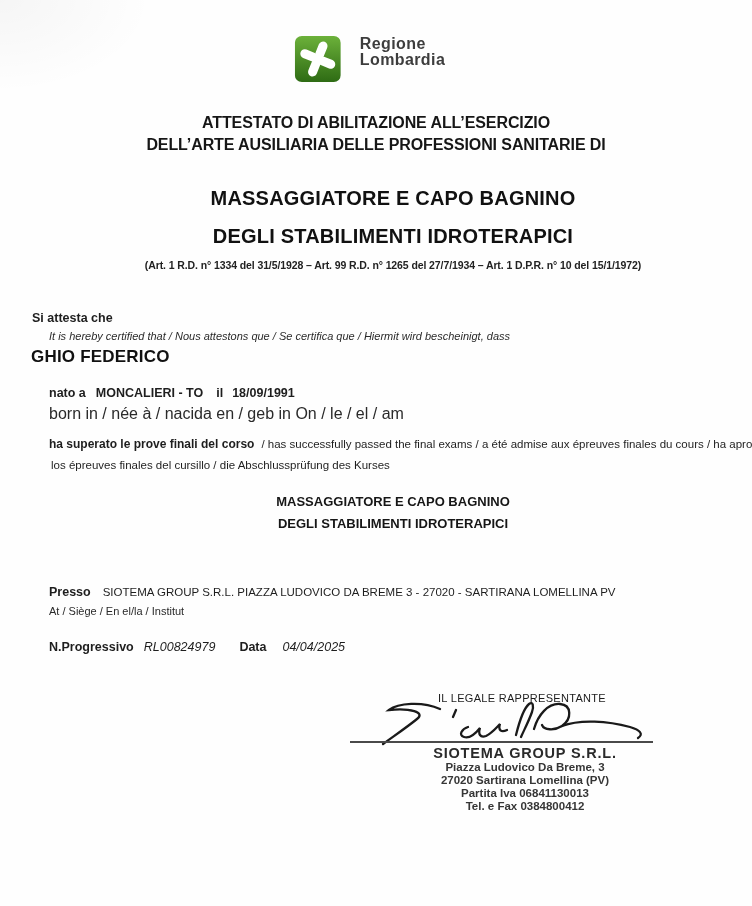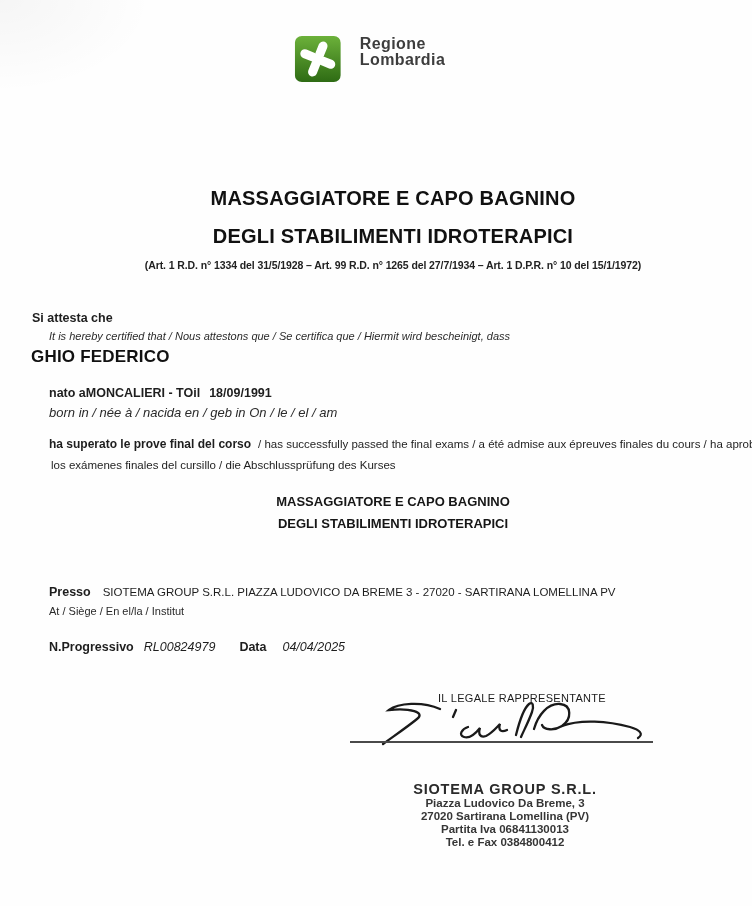--- a/index.html
+++ b/index.html
@@ -39,45 +39,45 @@
   .title1{top:187px;font-size:20px;font-weight:700;color:#111;letter-spacing:0.2px;}
   .title2{top:225px;font-size:20px;font-weight:700;color:#111;letter-spacing:0.2px;}
   .law{top:259px;font-size:10.5px;font-weight:700;color:#222;letter-spacing:-0.1px;}
 
   
   .lbl-bold{font-weight:700;}
   .si-attesta{top:311px;left:32px;font-size:12.5px;font-weight:700;}
   .it1{top:330px;left:32px;font-size:11px;font-style:italic;color:#2a2a2a;}
   .holder-name{top:347px;left:31px;font-size:17px;font-weight:700;color:#111;letter-spacing:0.2px;}
   .nato{top:386px;left:32px;font-size:12.5px;font-weight:700;}
-  .nato .v1{}
-  .nato .v2{}
+  .nato .v1{margin-left:10px;}
+  .nato .v2{margin-left:13px;}
   .nato .v3{margin-left:9px;margin-top:48px;}
-  .born{top:405px;left:32px;font-size:13px;font-style:italic;color:#2a2a2a;}
+  .born{top:405px;left:32px;font-size:16px;color:#2a2a2a;}
   .exam1{top:437px;left:32px;font-size:11.5px;}
   .exam1 .lbl-bold{font-size:12px;}
   .exam1 .rest{margin-left:7px;}
   .exam2{top:459px;left:34px;font-size:11.5px;}
   .course1{top:494px;font-size:13px;font-weight:700;color:#161616;}
   .course2{top:516px;font-size:13px;font-weight:700;color:#161616;}
   .autorizzato{top:548px;font-size:13px;font-weight:700;color:#161616;letter-spacing:-0.1px;}
   .presso{top:585px;left:32px;font-size:12.5px;}
   .presso .val{font-size:11.5px;margin-left:12px;font-weight:400;}
   .atsiege{top:605px;left:32px;font-size:11px;color:#2a2a2a;}
   .nprog{top:640px;left:32px;font-size:12.5px;}
   .nprog .v{font-weight:400;font-style:italic;}
   .nprog .num{margin-left:10px;}
   .nprog .dlbl{margin-left:24px;}
   .nprog .dval{margin-left:16px;}
 
   
   .legal-rep{top:692px;left:421px;font-size:11px;letter-spacing:0.3px;color:#1c1c1c;}
   .sig-svg{top:697px;left:376px;}
   .sig-line{top:741px;left:350px;width:303px;height:2px;background:#4a4a4a;}
-  .stamp{top:745px;left:381px;width:248px;text-align:center;color:#2e2e2e;margin-top:36px;}
+  .stamp{top:745px;left:401px;width:248px;text-align:center;color:#2e2e2e;}
   .stamp-company{font-size:14.5px;font-weight:700;letter-spacing:0.8px;color:#2a2a2a;}
   .stamp-line{font-size:11.5px;font-weight:700;line-height:13px;color:#363636;}
 </style>
 </head>
 <body>
 
 <div class="page">
 
   <div class="abs logo-wrap">
     <svg class="logo-square" viewBox="0 0 46 46" aria-hidden="true">
@@ -96,40 +96,42 @@
         <circle r="5.5" cx="0" cy="0"></circle>
       </g>
     </svg>
     <div class="logo-text">
       <div>Regione</div>
       <div>Lombardia</div>
     </div>
   </div>
 
   <div class="abs center hdr">
+    <div>ATTESTATO DI ABILITAZIONE ALL’ESERCIZIO</div>
+    <div>DELL’ARTE AUSILIARIA DELLE PROFESSIONI SANITARIE DI</div>
   </div>
 
   <div class="abs center title1 nowrap">MASSAGGIATORE E CAPO BAGNINO</div>
   <div class="abs center title2 nowrap">DEGLI STABILIMENTI IDROTERAPICI</div>
 
   <div class="abs center law nowrap">(Art. 1 R.D. n° 1334 del 31/5/1928 – Art. 99 R.D. n° 1265 del 27/7/1934 – Art. 1 D.P.R. n° 10 del 15/1/1972)</div>
 
   <div class="abs si-attesta">Si attesta che</div>
   <div class="abs it1 nowrap">It is hereby certified that / Nous attestons que / Se certifica que / Hiermit wird bescheinigt, dass</div>
   <div class="abs holder-name">GHIO FEDERICO</div>
 
   <div class="abs nato nowrap">
     <span>nato a</span><span class="v1">MONCALIERI - TO</span><span class="v2">il</span><span class="v3">18/09/1991</span>
   </div>
   <div class="abs born nowrap">born in / née à / nacida en / geb in On / le / el / am</div>
 
   <div class="abs exam1 nowrap">
-    <span class="lbl-bold">ha superato le prove final del corso</span><span class="rest">/ has successfully passed the final exams / a été admise aux épreuves finales du cours / ha aprobado</span>
+    <span class="lbl-bold">ha superato le prove finali del corso</span><span class="rest">/ has successfully passed the final exams / a été admise aux épreuves finales du cours / ha aprobado</span>
   </div>
-  <div class="abs exam2 nowrap">los exámenes finales del cursillo / die Abschlussprüfung des Kurses</div>
+  <div class="abs exam2 nowrap">los épreuves finales del cursillo / die Abschlussprüfung des Kurses</div>
 
   <div class="abs center course1 nowrap">MASSAGGIATORE E CAPO BAGNINO</div>
   <div class="abs center course2 nowrap">DEGLI STABILIMENTI IDROTERAPICI</div>
 
 
   <div class="abs presso nowrap">
     <span class="lbl-bold">Presso</span><span class="val">SIOTEMA GROUP S.R.L. PIAZZA LUDOVICO DA BREME 3 - 27020 - SARTIRANA LOMELLINA PV</span>
   </div>
   <div class="abs atsiege nowrap">At / Siège / En el/la / Institut</div>
 

